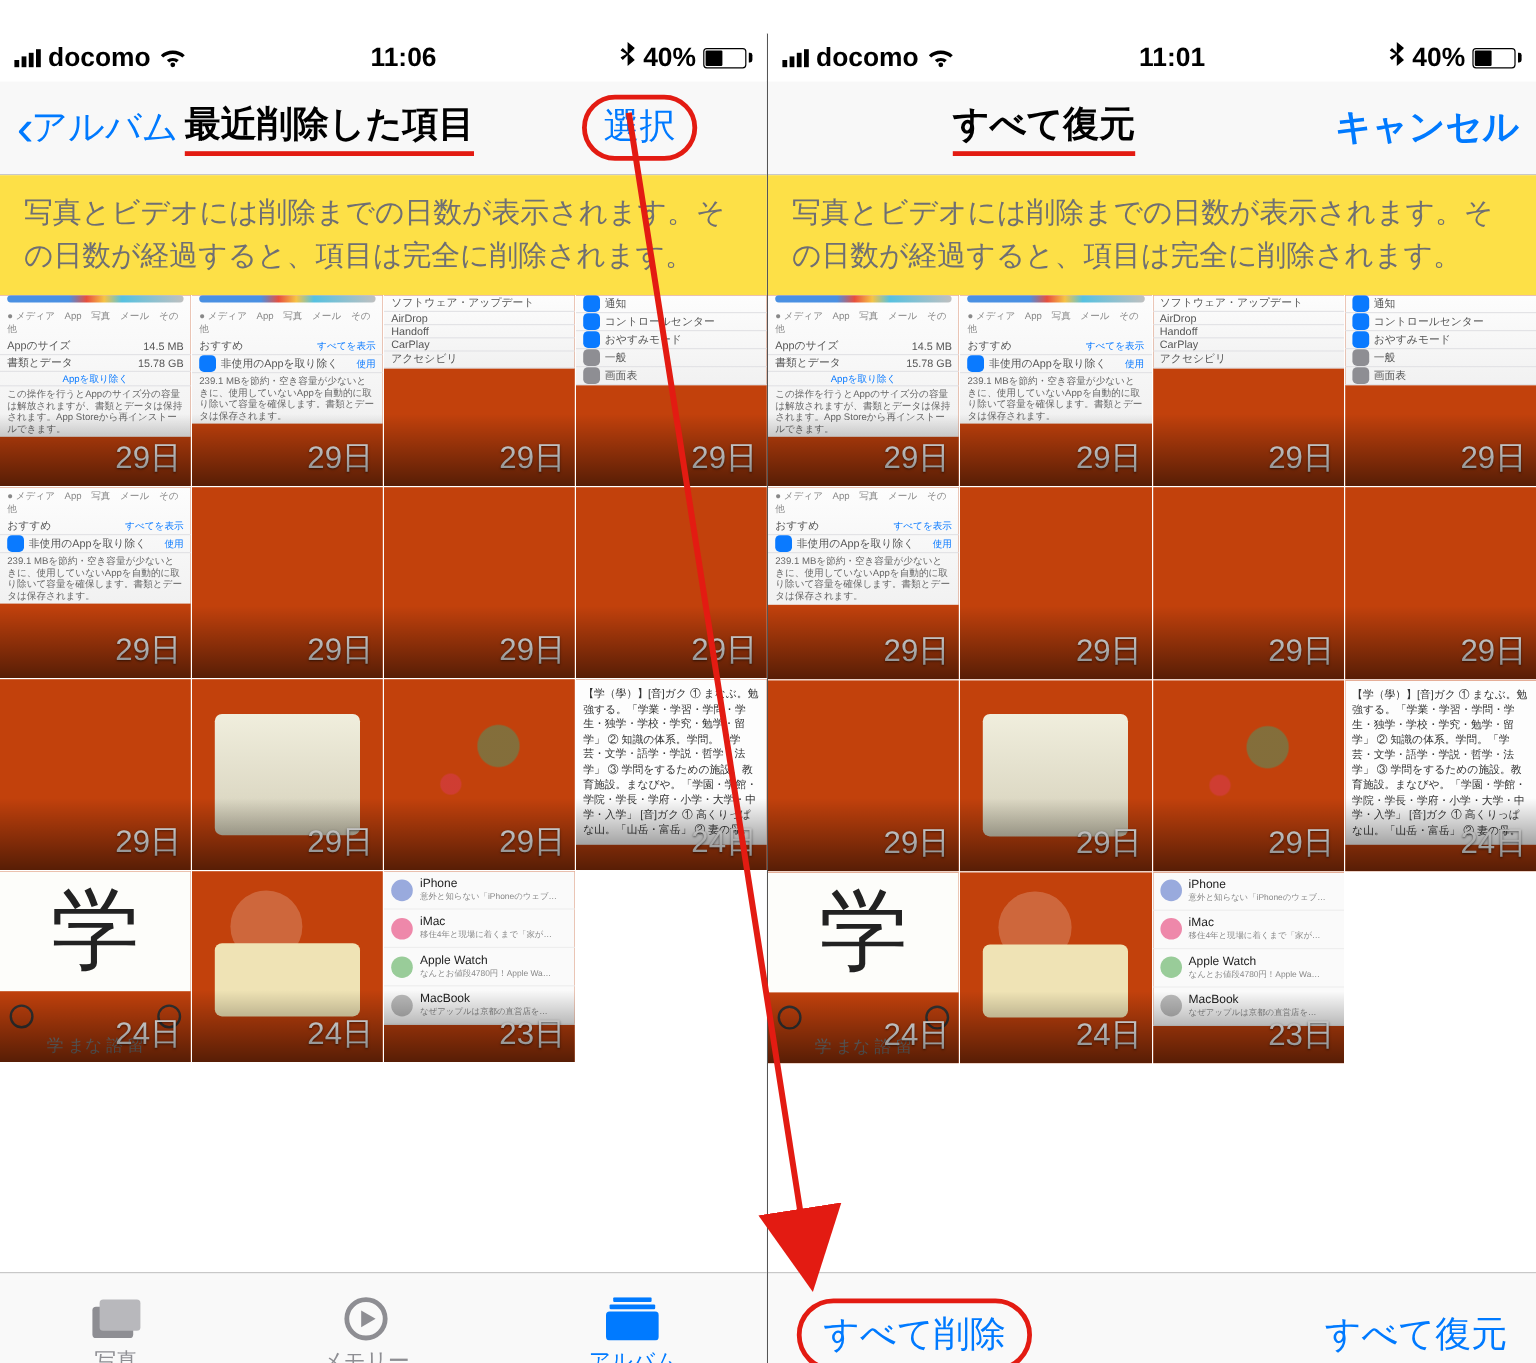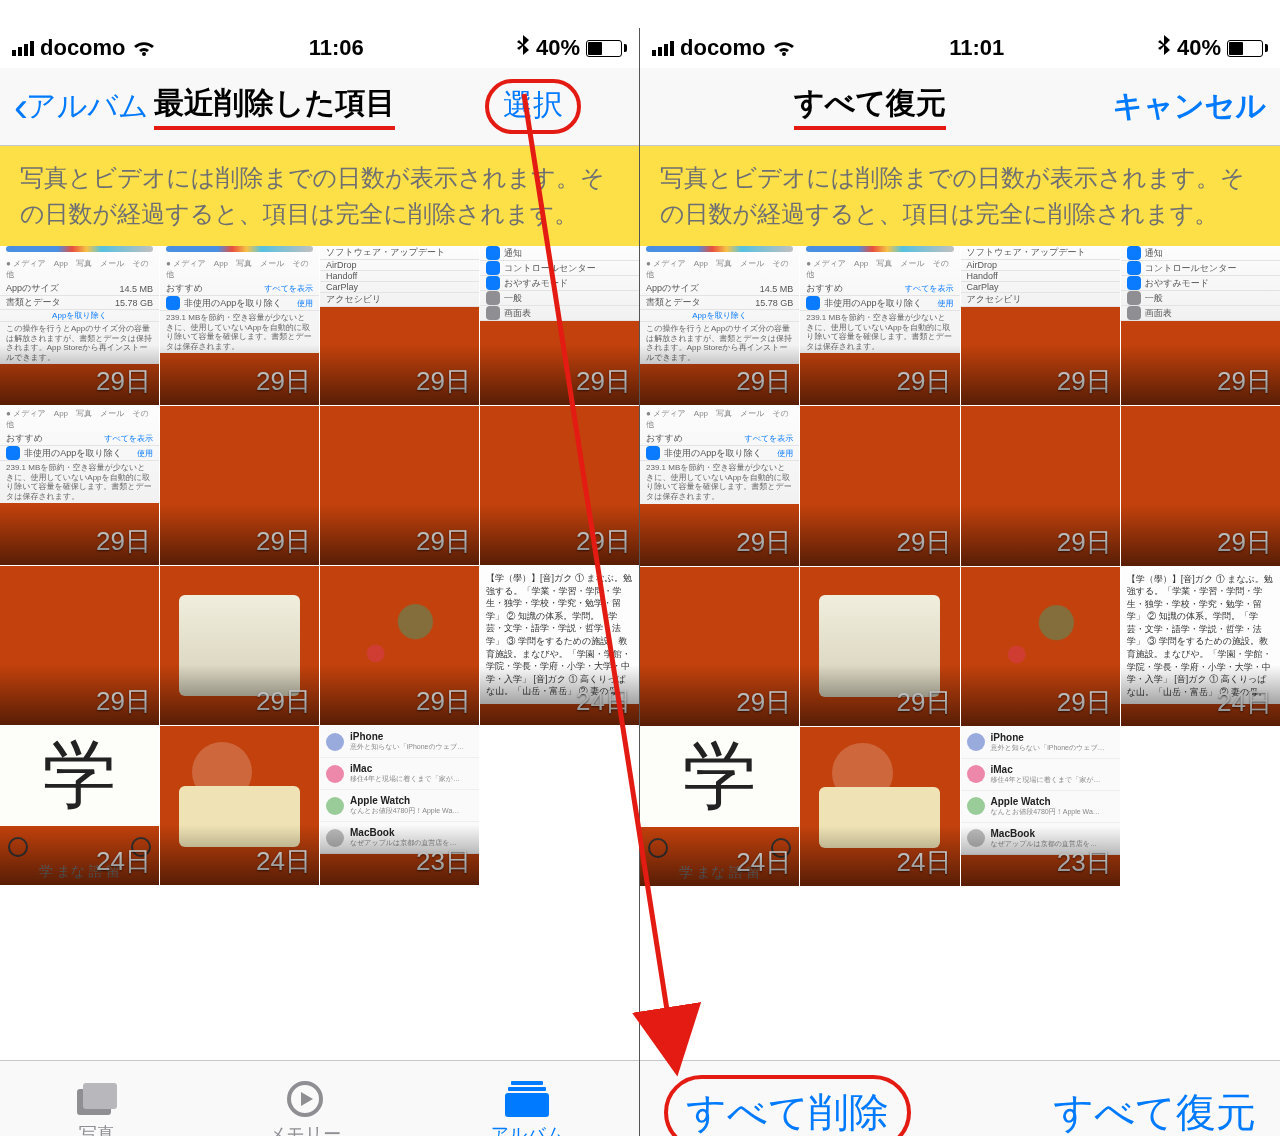--- a/index.html
+++ b/index.html
@@ -126,38 +126,38 @@
   .thumb-kanji .sub{position:absolute;bottom:4px;left:0;right:0;font-size:14px;color:#888;text-align:center;font-family:serif;}
   .thumb-kanji .ring{position:absolute;width:20px;height:20px;border:2px solid #333;border-radius:50%;}
   .thumb-kanji .ring.l{bottom:28px;left:8px;} .thumb-kanji .ring.r{bottom:28px;right:8px;}
   .thumb-kitty { background:#e38f71; }
   .thumb-kitty::before{content:"";position:absolute;top:10%;left:20%;width:38%;height:38%;border-radius:50%;background:rgba(255,255,255,.2);}
   .thumb-kitty::after{content:"";position:absolute;top:38%;left:12%;right:12%;height:38%;background:#efe3b5;border-radius:6px;}
   .thumb-devices { background:#fafafa; font-size:10px; }
   .thumb-devices .drow{display:flex;align-items:center;gap:6px;padding:5px 6px;border-bottom:1px solid #eee;}
   .thumb-devices .av{width:18px;height:18px;border-radius:50%;background:#9ad;}
   .thumb-devices .av.m{background:#e8a;} .thumb-devices .av.w{background:#9c9;} .thumb-devices .av.b{background:#bbb;}
-  .thumb-devices .dtitle{font-weight:700;color:#222;}
+  .thumb-devices .dtitle{font-weight:400;color:#222;}
   .thumb-devices .dsub{font-size:7px;color:#888;}
 
   
   .bottom-space { flex:1; background:#fff; }
   .tab-bar {
     height:104px; border-top:1px solid #c8c8c8; background:#f9f9f9;
     display:flex; align-items:center; justify-content:space-around;
   }
   .tab-item { display:flex; flex-direction:column; align-items:center; gap:4px; color:#8e8e93; font-size:18px; }
   .tab-item.active { color:#007aff; }
   .tab-icon {height:38px;display:flex;align-items:center;justify-content:center;}
 
   .toolbar {
     height:104px; border-top:1px solid #c8c8c8; background:#f9f9f9;
     display:flex; align-items:center; justify-content:space-between; padding:0 24px;
   }
-  .toolbar-btn { color:#007aff; font-size:40px; }
+  .toolbar-btn { color:#007aff; font-size:30px; }
   .red-circle { border:4px solid #e31b12; border-radius:999px; padding:6px 18px; display:inline-block; }
 
   
   .arrow-svg {
     position:absolute; top:54px; left:504px; width:200px; height:1040px; pointer-events:none; z-index:50;
   }
 </style>
 </head>
 <body>
 

